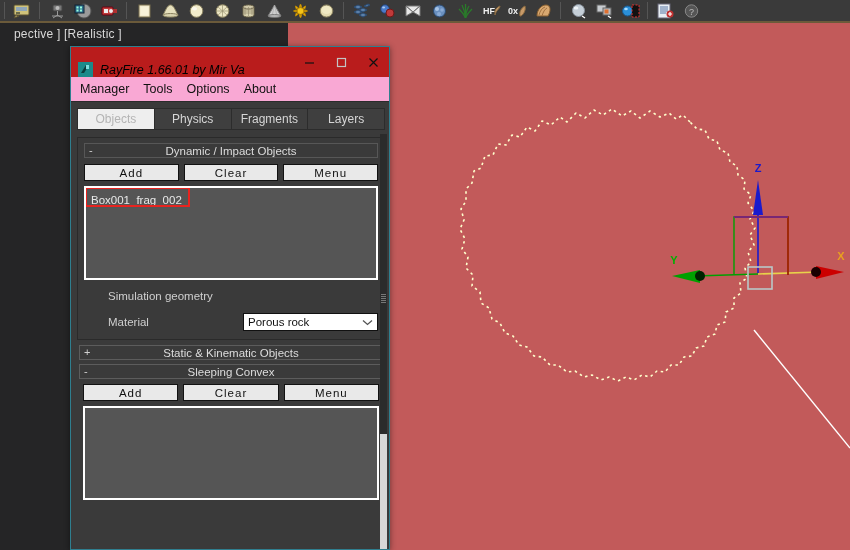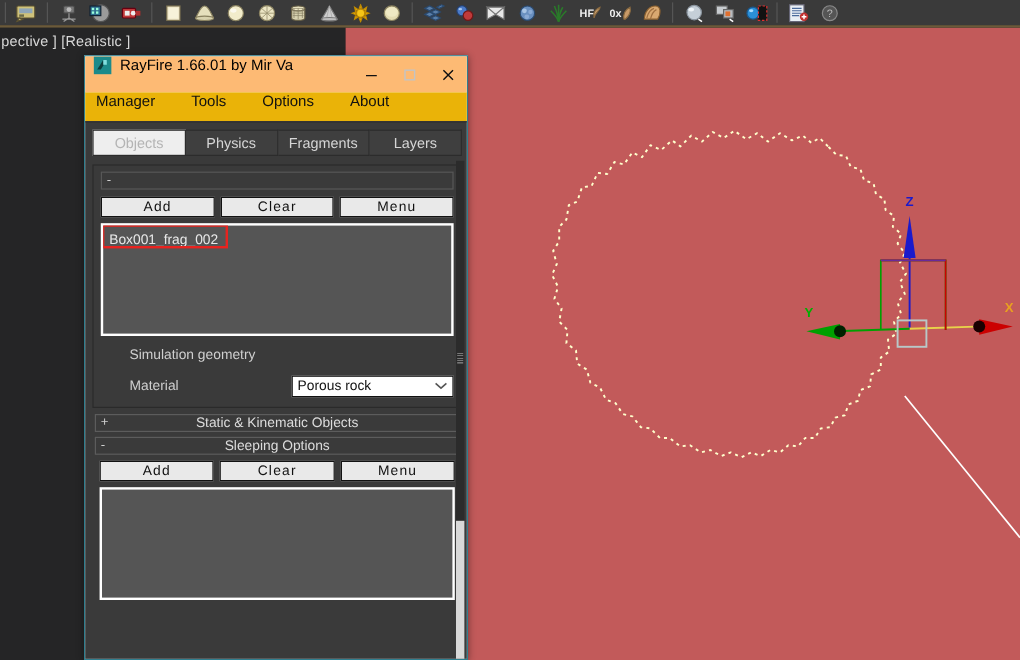--- a/index.html
+++ b/index.html
@@ -33,50 +33,50 @@
   
   .vp-dark {
     position: absolute; left: 0; top: 23px; width: 288px; height: 527px;
     background: #252526;
   }
   .vp-red {
     position: absolute; left: 288px; top: 23px; width: 562px; height: 527px;
     background: #c25a5a;
   }
   .vp-label {
-    position: absolute; left: 1px; top: 27px;
+    position: absolute; left: 14px; top: 27px;
     font-size: 12px; color: #d8d8d8; letter-spacing: .2px;
     white-space: nowrap;
   }
   .vp-svg { position: absolute; left: 288px; top: 23px; }
 
   
   .rf-win {
     position: absolute; left: 70px; top: 46px; width: 320px; height: 504px;
     background: #ffffff;
     border: 1px solid #2f7f8f;
     box-shadow: 0 1px 6px rgba(0,0,0,.45);
     display: flex; flex-direction: column;
   }
   .rf-titlebar {
-    height: 30px; flex: none; background: #fdba74;
-    display: flex; align-items: flex-start; padding-left: 7px;
+    height: 30px; flex: none; background: #b91c1c;
+    display: flex; align-items: flex-end; padding-left: 7px; font-style: italic;
   }
   .rf-appicon {
     width: 15px; height: 15px; flex: none; margin-right: 7px;
     position: relative;
   }
   .rf-title { font-size: 12.5px; color: #000; white-space: nowrap; }
   .rf-titlebtns { margin-left: auto; display: flex; height: 30px; }
   .rf-tb {
     width: 32px; height: 30px; display: flex; align-items: center; justify-content: center;
   }
   .rf-menubar {
-    height: 24px; flex: none; background: #eab308;
-    display: flex; padding-left: 9px; gap: 30px;
+    height: 24px; flex: none; background: #f9a8d4;
+    display: flex; align-items: center; padding-left: 9px; gap: 14px;
   }
   .rf-menu-item { font-size: 12.5px; color: #111; white-space: nowrap; }
 
   .rf-body {
     flex: 1 1 auto; background: #3a3a3a;
     border-top: 1px solid #2b2b2b;
     position: relative; overflow: hidden;
     padding: 6px 4px 8px 6px;
   }
 
@@ -474,20 +474,21 @@
       <div class="rf-tabs">
         <div class="rf-tab active">Objects</div>
         <div class="rf-tab">Physics</div>
         <div class="rf-tab">Fragments</div>
         <div class="rf-tab">Layers</div>
       </div>
 
       <div class="rf-panel">
         <div class="rollout">
           <span class="rollout-sign">-</span>
+          <span class="rollout-title">Dynamic / Impact Objects</span>
         </div>
 
         <div class="btnrow">
           <div class="rf-btn">Add</div>
           <div class="rf-btn">Clear</div>
           <div class="rf-btn">Menu</div>
         </div>
 
         <div class="listbox">
           <div class="list-item">Box001_frag_002</div>
@@ -511,21 +512,21 @@
         </div>
       </div>
 
       <div class="rollout-bar" style="margin:0 2px 4px 2px;">
         <span class="rollout-sign">+</span>
         <span class="rollout-title">Static &amp; Kinematic Objects</span>
       </div>
 
       <div class="rollout-bar" style="margin:0 2px 5px 2px;">
         <span class="rollout-sign">-</span>
-        <span class="rollout-title">Sleeping Options</span>
+        <span class="rollout-title">Sleeping Convex</span>
       </div>
 
       <div style="padding:0 6px;">
         <div class="btnrow">
           <div class="rf-btn">Add</div>
           <div class="rf-btn">Clear</div>
           <div class="rf-btn">Menu</div>
         </div>
         <div class="listbox"></div>
       </div>

